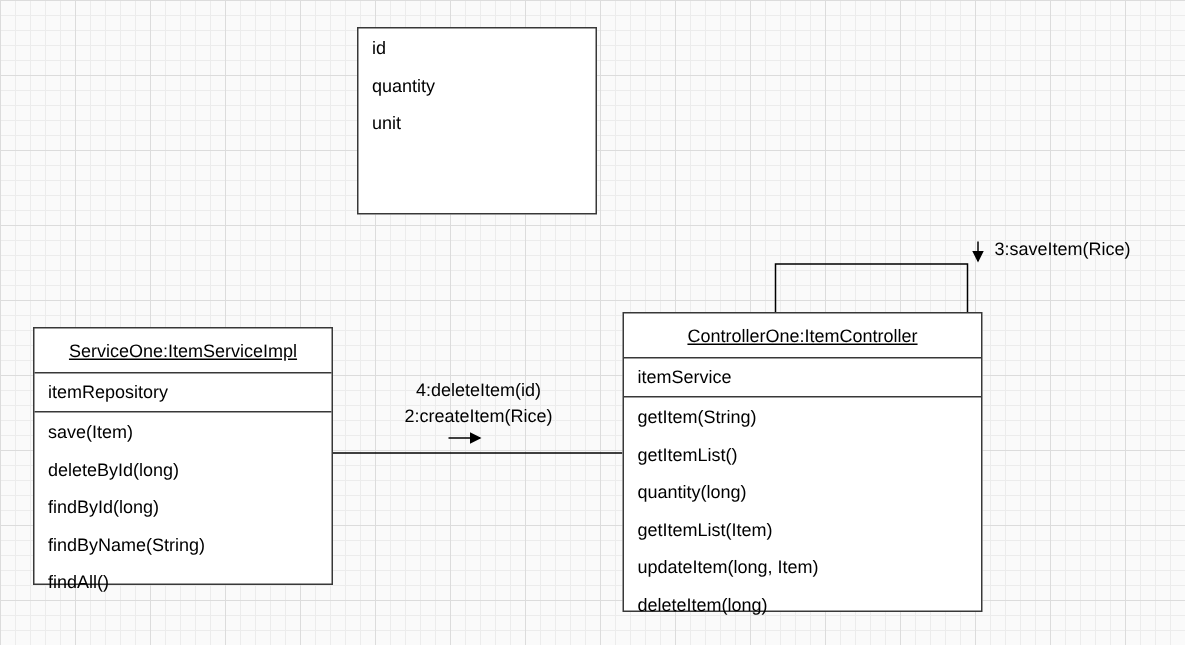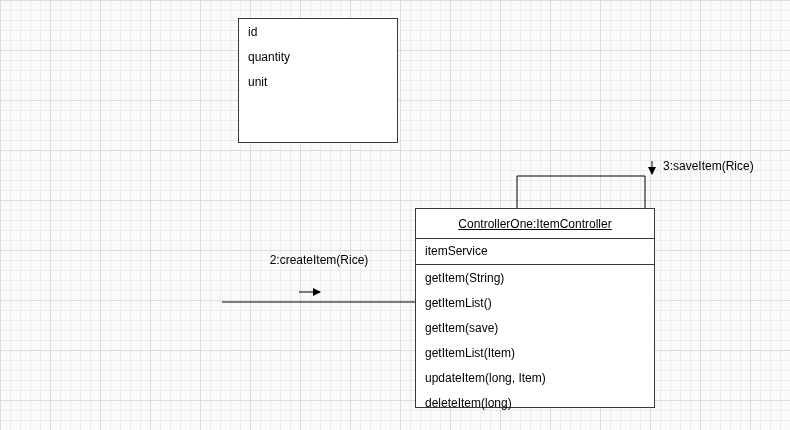--- a/index.html
+++ b/index.html
@@ -76,33 +76,43 @@
 
     <line x1="652" y1="161" x2="652" y2="174" stroke="#000000" stroke-width="1" marker-end="url(#arrowhead)"></line>
   </svg>
 
   <div class="uml-box" style="left:238px; top:18px; width:160px; height:125px;">
     <div class="uml-row">id</div>
     <div class="uml-row">quantity</div>
     <div class="uml-row">unit</div>
   </div>
 
+  <div class="uml-box" style="left:22px; top:218px; width:200px; height:172px;">
+    <div class="uml-title">ServiceOne:ItemServiceImpl</div>
+    <div class="uml-field">itemRepository</div>
+    <div class="uml-row">save(Item)</div>
+    <div class="uml-row">deleteById(long)</div>
+    <div class="uml-row">findById(long)</div>
+    <div class="uml-row">findByName(String)</div>
+    <div class="uml-row">findAll()</div>
+  </div>
 
   <div class="uml-box" style="left:415px; top:208px; width:240px; height:200px;">
     <div class="uml-title">ControllerOne:ItemController</div>
     <div class="uml-field">itemService</div>
     <div class="uml-row">getItem(String)</div>
     <div class="uml-row">getItemList()</div>
-    <div class="uml-row">getItem(save)</div>
+    <div class="uml-row">quantity(long)</div>
     <div class="uml-row">getItemList(Item)</div>
     <div class="uml-row">updateItem(long, Item)</div>
     <div class="uml-row">deleteItem(long)</div>
   </div>
 
   <div class="edge-label centered" style="left:248px; top:252px; width:142px;">
+    <div>4:deleteItem(id)</div>
     <div>2:createItem(Rice)</div>
   </div>
 
   <div class="edge-label" style="left:663px; top:158px; width:125px;">
     <div>3:saveItem(Rice)</div>
   </div>
 
 </div>
 
 </body></html>

